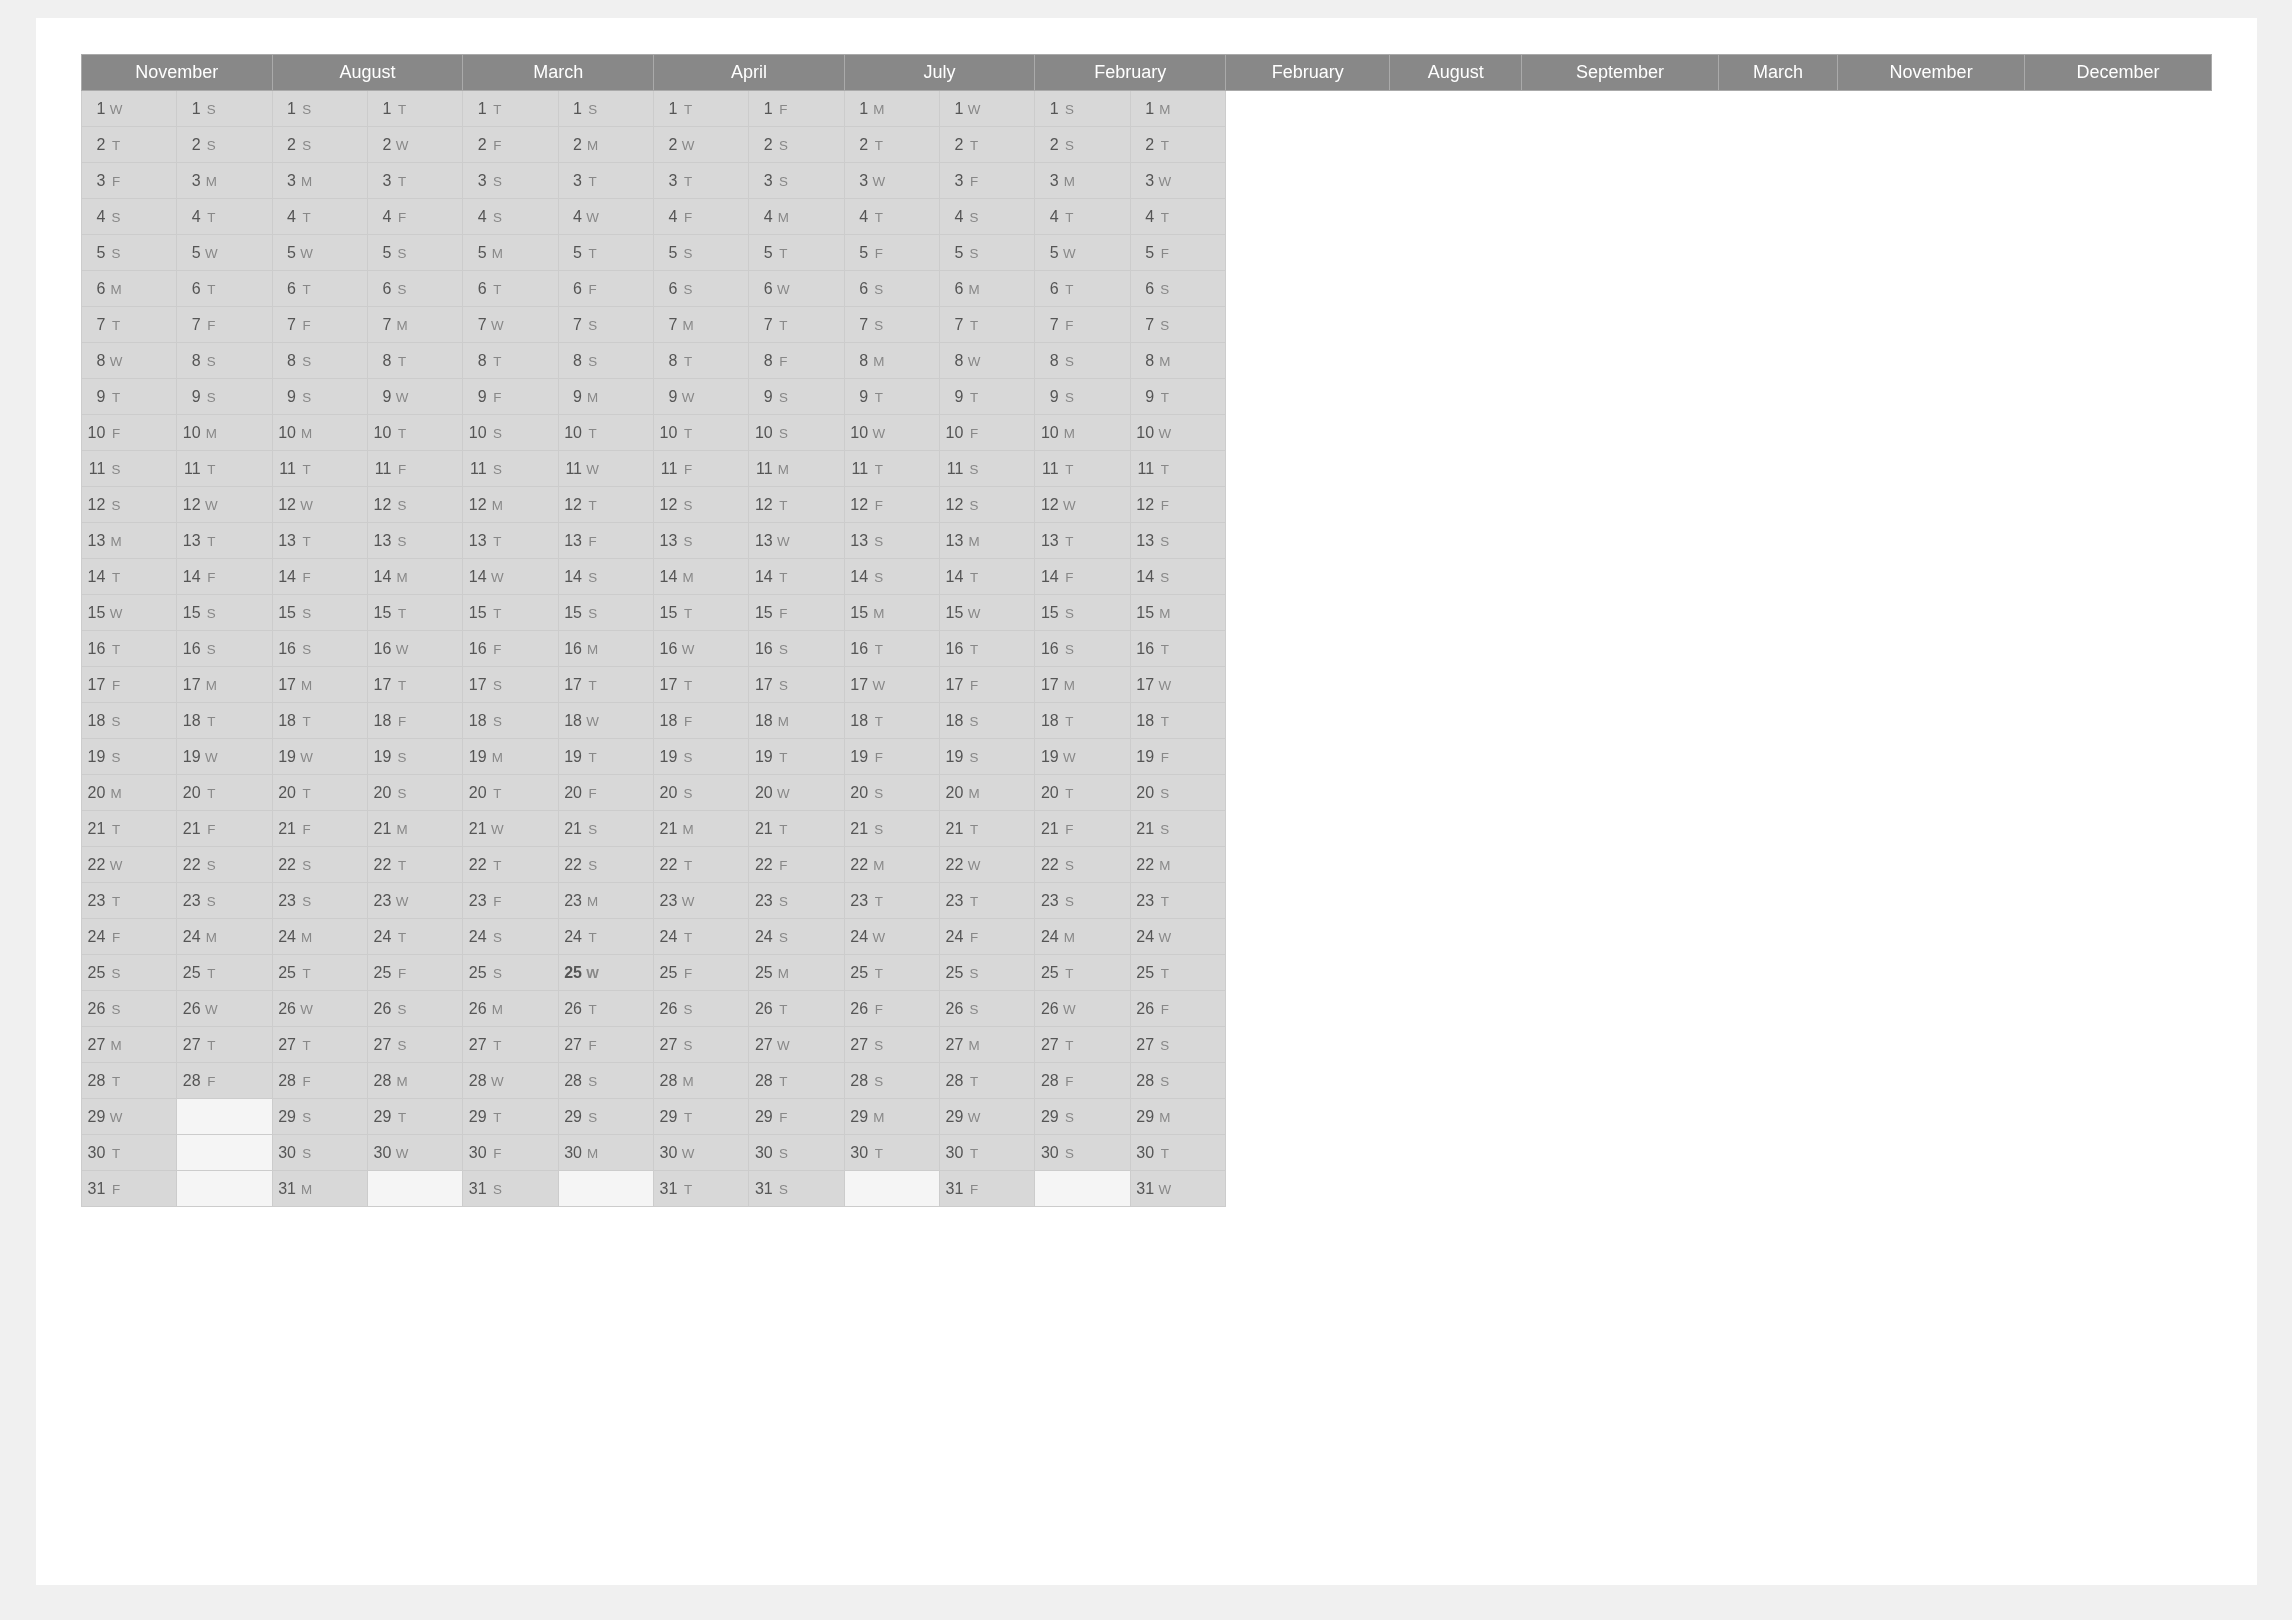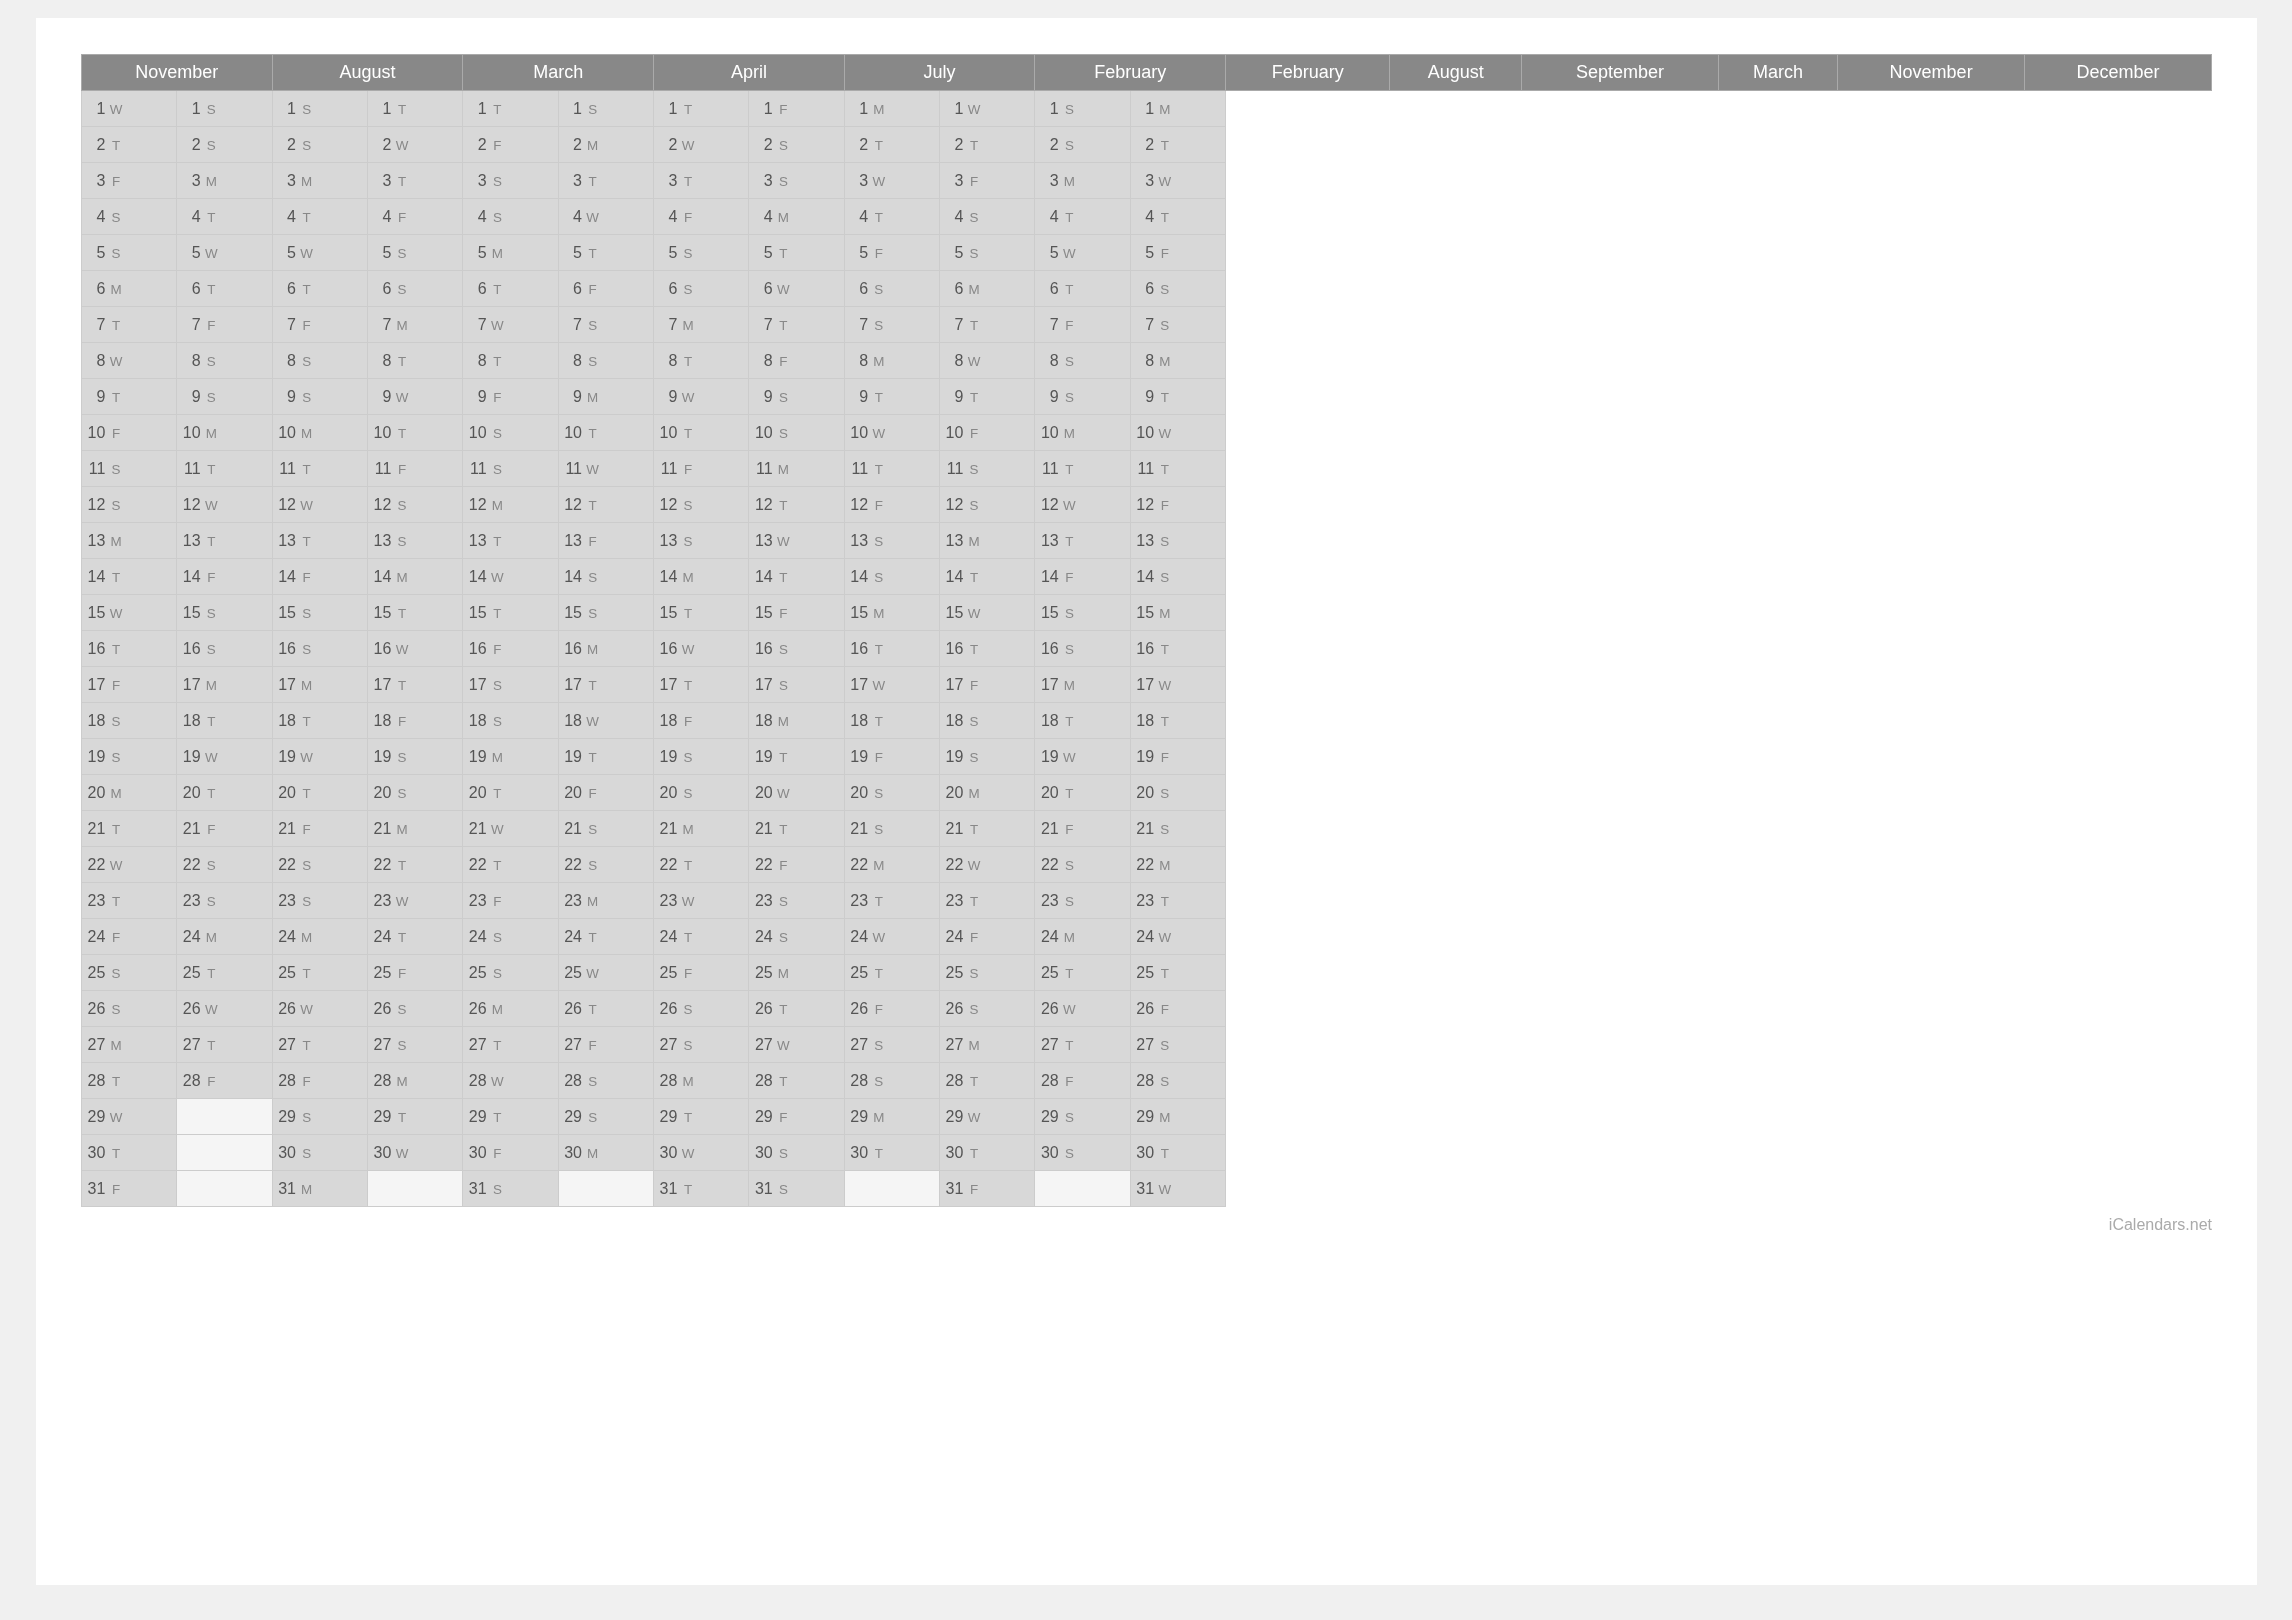--- a/index.html
+++ b/index.html
@@ -425,21 +425,21 @@
             <td style="background: rgb(216, 216, 216);"><span class="day-num">24</span><span class="day-code">F</span></td>
             <td style="background: rgb(216, 216, 216);"><span class="day-num">24</span><span class="day-code">M</span></td>
             <td style="background: rgb(216, 216, 216);"><span class="day-num">24</span><span class="day-code">W</span></td>
           </tr>
           <tr>
             <td style="background: rgb(216, 216, 216);"><span class="day-num">25</span><span class="day-code">S</span></td>
             <td style="background: rgb(216, 216, 216);"><span class="day-num">25</span><span class="day-code">T</span></td>
             <td style="background: rgb(216, 216, 216);"><span class="day-num">25</span><span class="day-code">T</span></td>
             <td style="background: rgb(216, 216, 216);"><span class="day-num">25</span><span class="day-code">F</span></td>
             <td style="background: rgb(216, 216, 216);"><span class="day-num">25</span><span class="day-code">S</span></td>
-            <td style="background: rgb(216, 216, 216);"><span class="day-num">25</span><span class="day-code">W</span></td>
+            <td style="background: rgb(216, 216, 216); font-weight: bold;"><span class="day-num">25</span><span class="day-code">W</span></td>
             <td style="background: rgb(216, 216, 216);"><span class="day-num">25</span><span class="day-code">F</span></td>
             <td style="background: rgb(216, 216, 216);"><span class="day-num">25</span><span class="day-code">M</span></td>
             <td style="background: rgb(216, 216, 216);"><span class="day-num">25</span><span class="day-code">T</span></td>
             <td style="background: rgb(216, 216, 216);"><span class="day-num">25</span><span class="day-code">S</span></td>
             <td style="background: rgb(216, 216, 216);"><span class="day-num">25</span><span class="day-code">T</span></td>
             <td style="background: rgb(216, 216, 216);"><span class="day-num">25</span><span class="day-code">T</span></td>
           </tr>
           <tr>
             <td style="background: rgb(216, 216, 216);"><span class="day-num">26</span><span class="day-code">S</span></td>
             <td style="background: rgb(216, 216, 216);"><span class="day-num">26</span><span class="day-code">W</span></td>
@@ -520,15 +520,14 @@
             <td style="background: rgb(216, 216, 216);"><span class="day-num">31</span><span class="day-code">T</span></td>
             <td style="background: rgb(216, 216, 216);"><span class="day-num">31</span><span class="day-code">S</span></td>
             <td style="background: rgb(245, 245, 245);"></td>
             <td style="background: rgb(216, 216, 216);"><span class="day-num">31</span><span class="day-code">F</span></td>
             <td style="background: rgb(245, 245, 245);"></td>
             <td style="background: rgb(216, 216, 216);"><span class="day-num">31</span><span class="day-code">W</span></td>
           </tr>
         </tbody>
       </table>
     </div>
-  <div class="footer">iCalendars.net</div>
 </div>
 
 
 </body></html>

